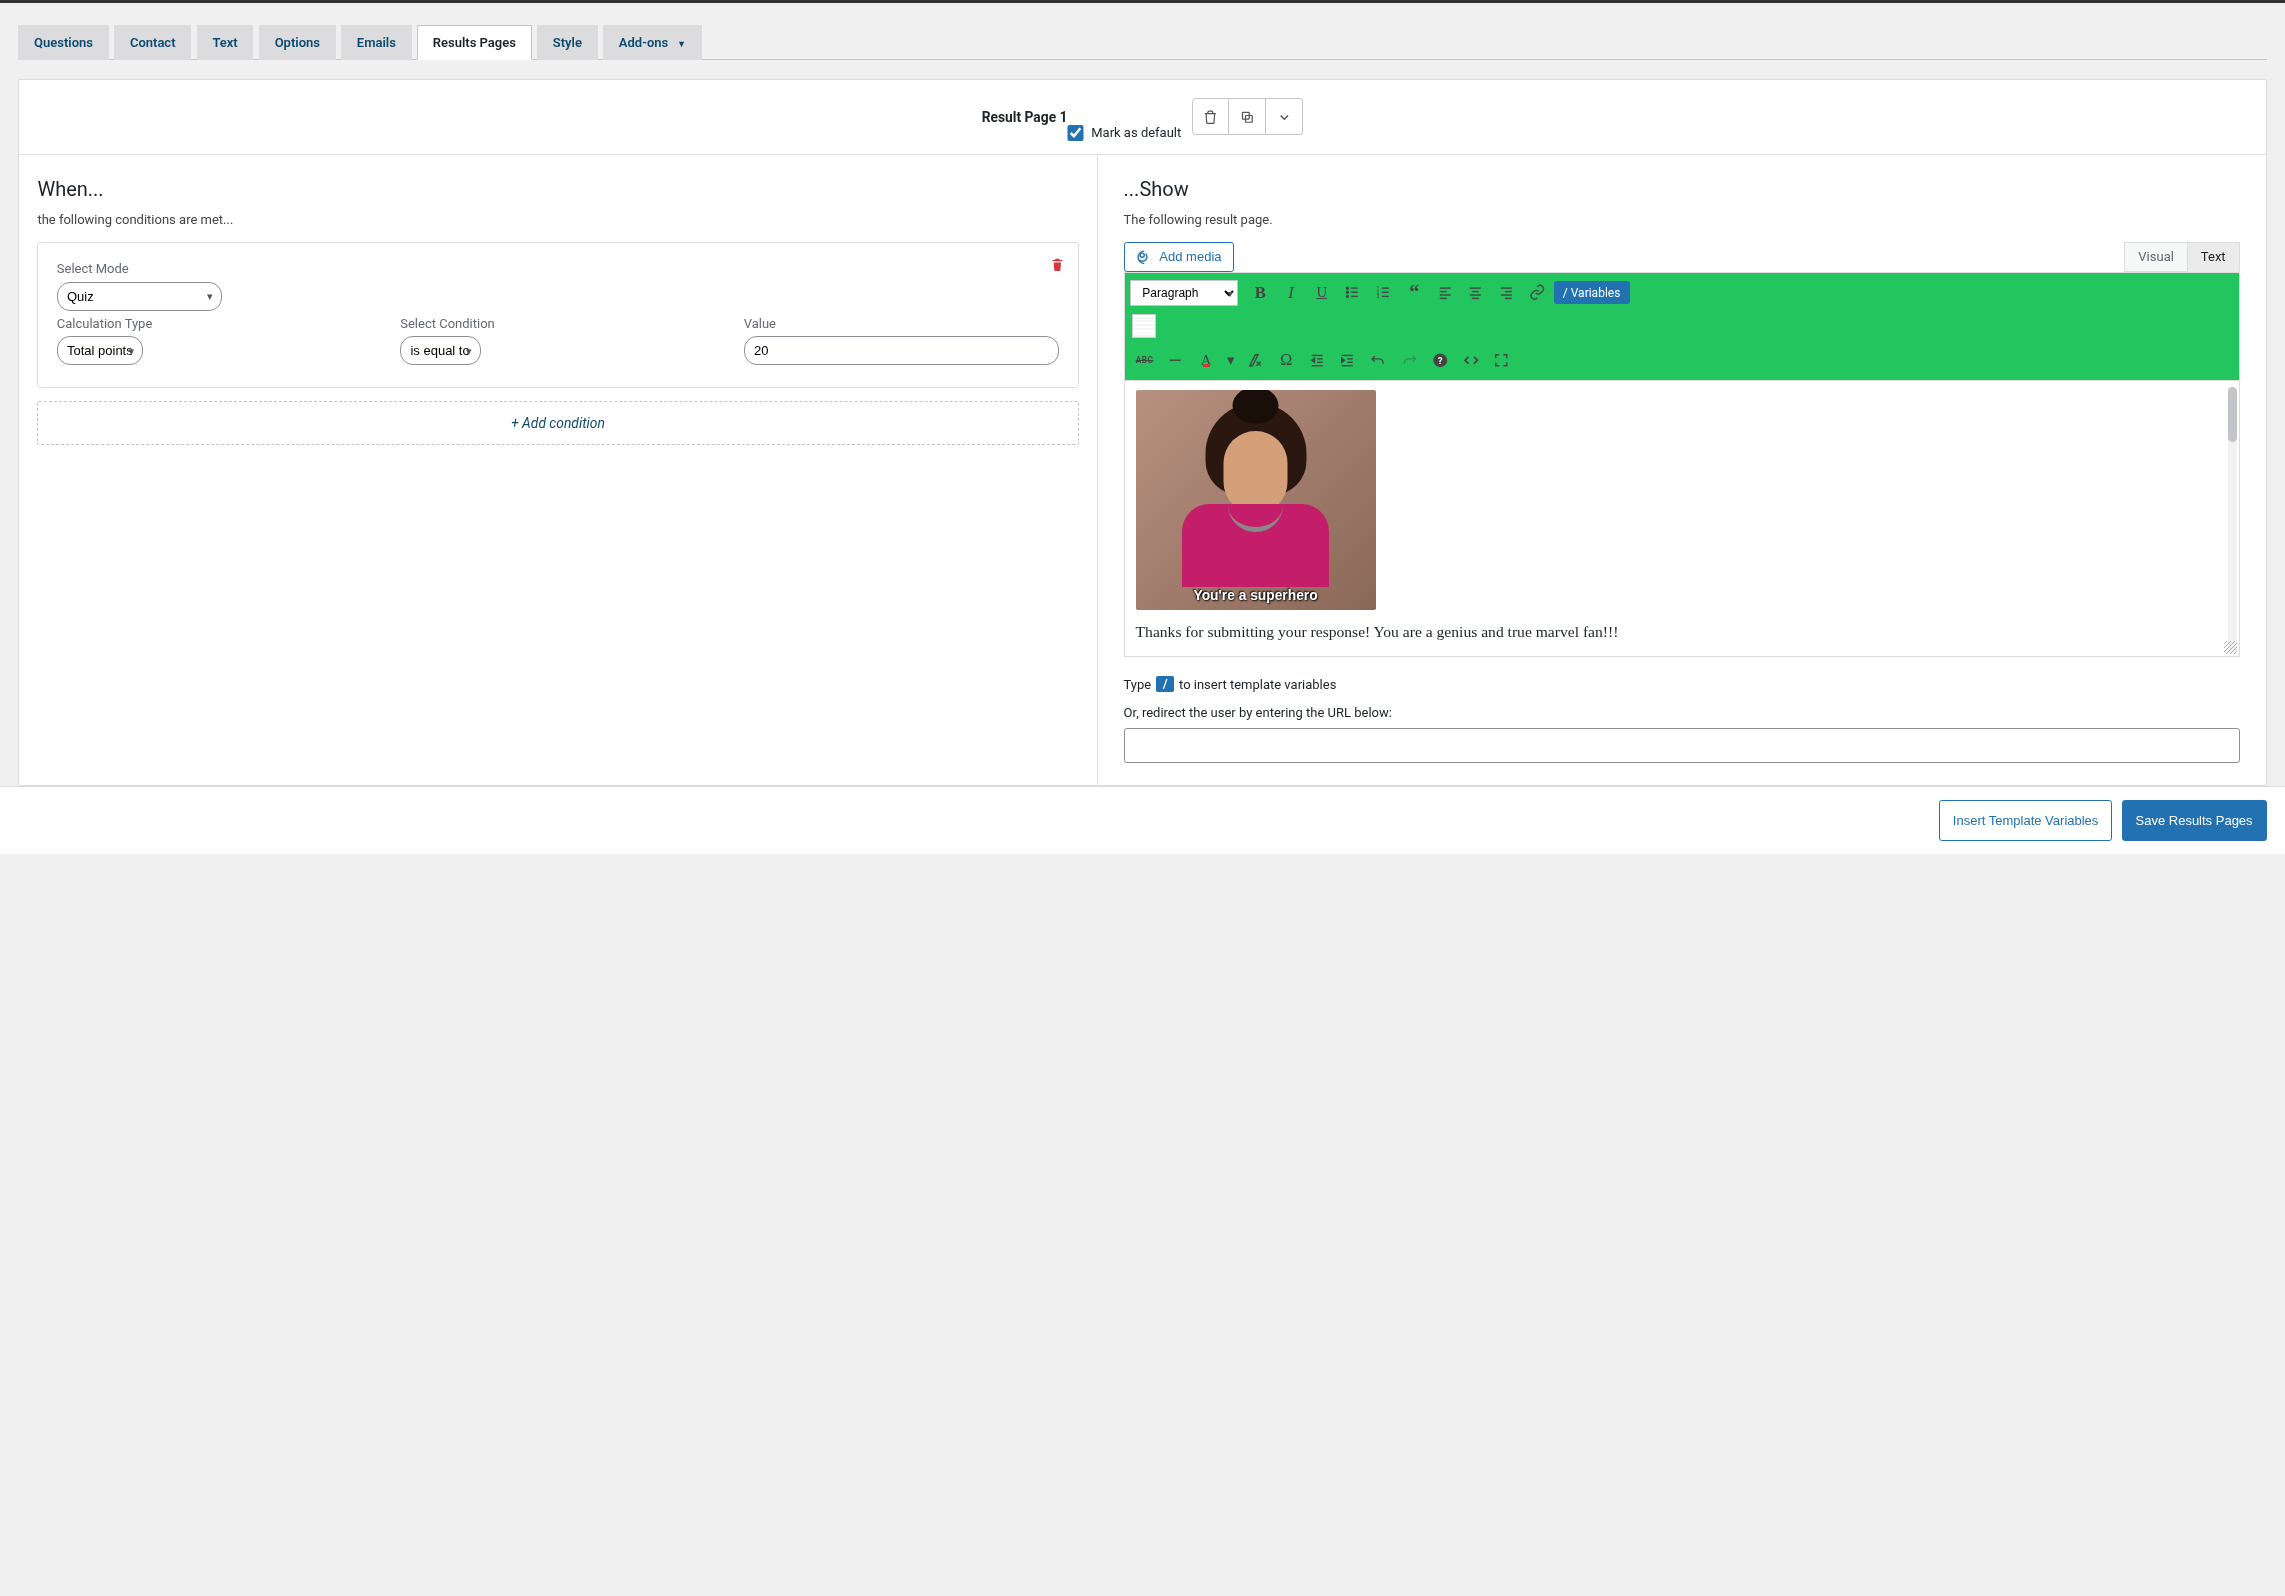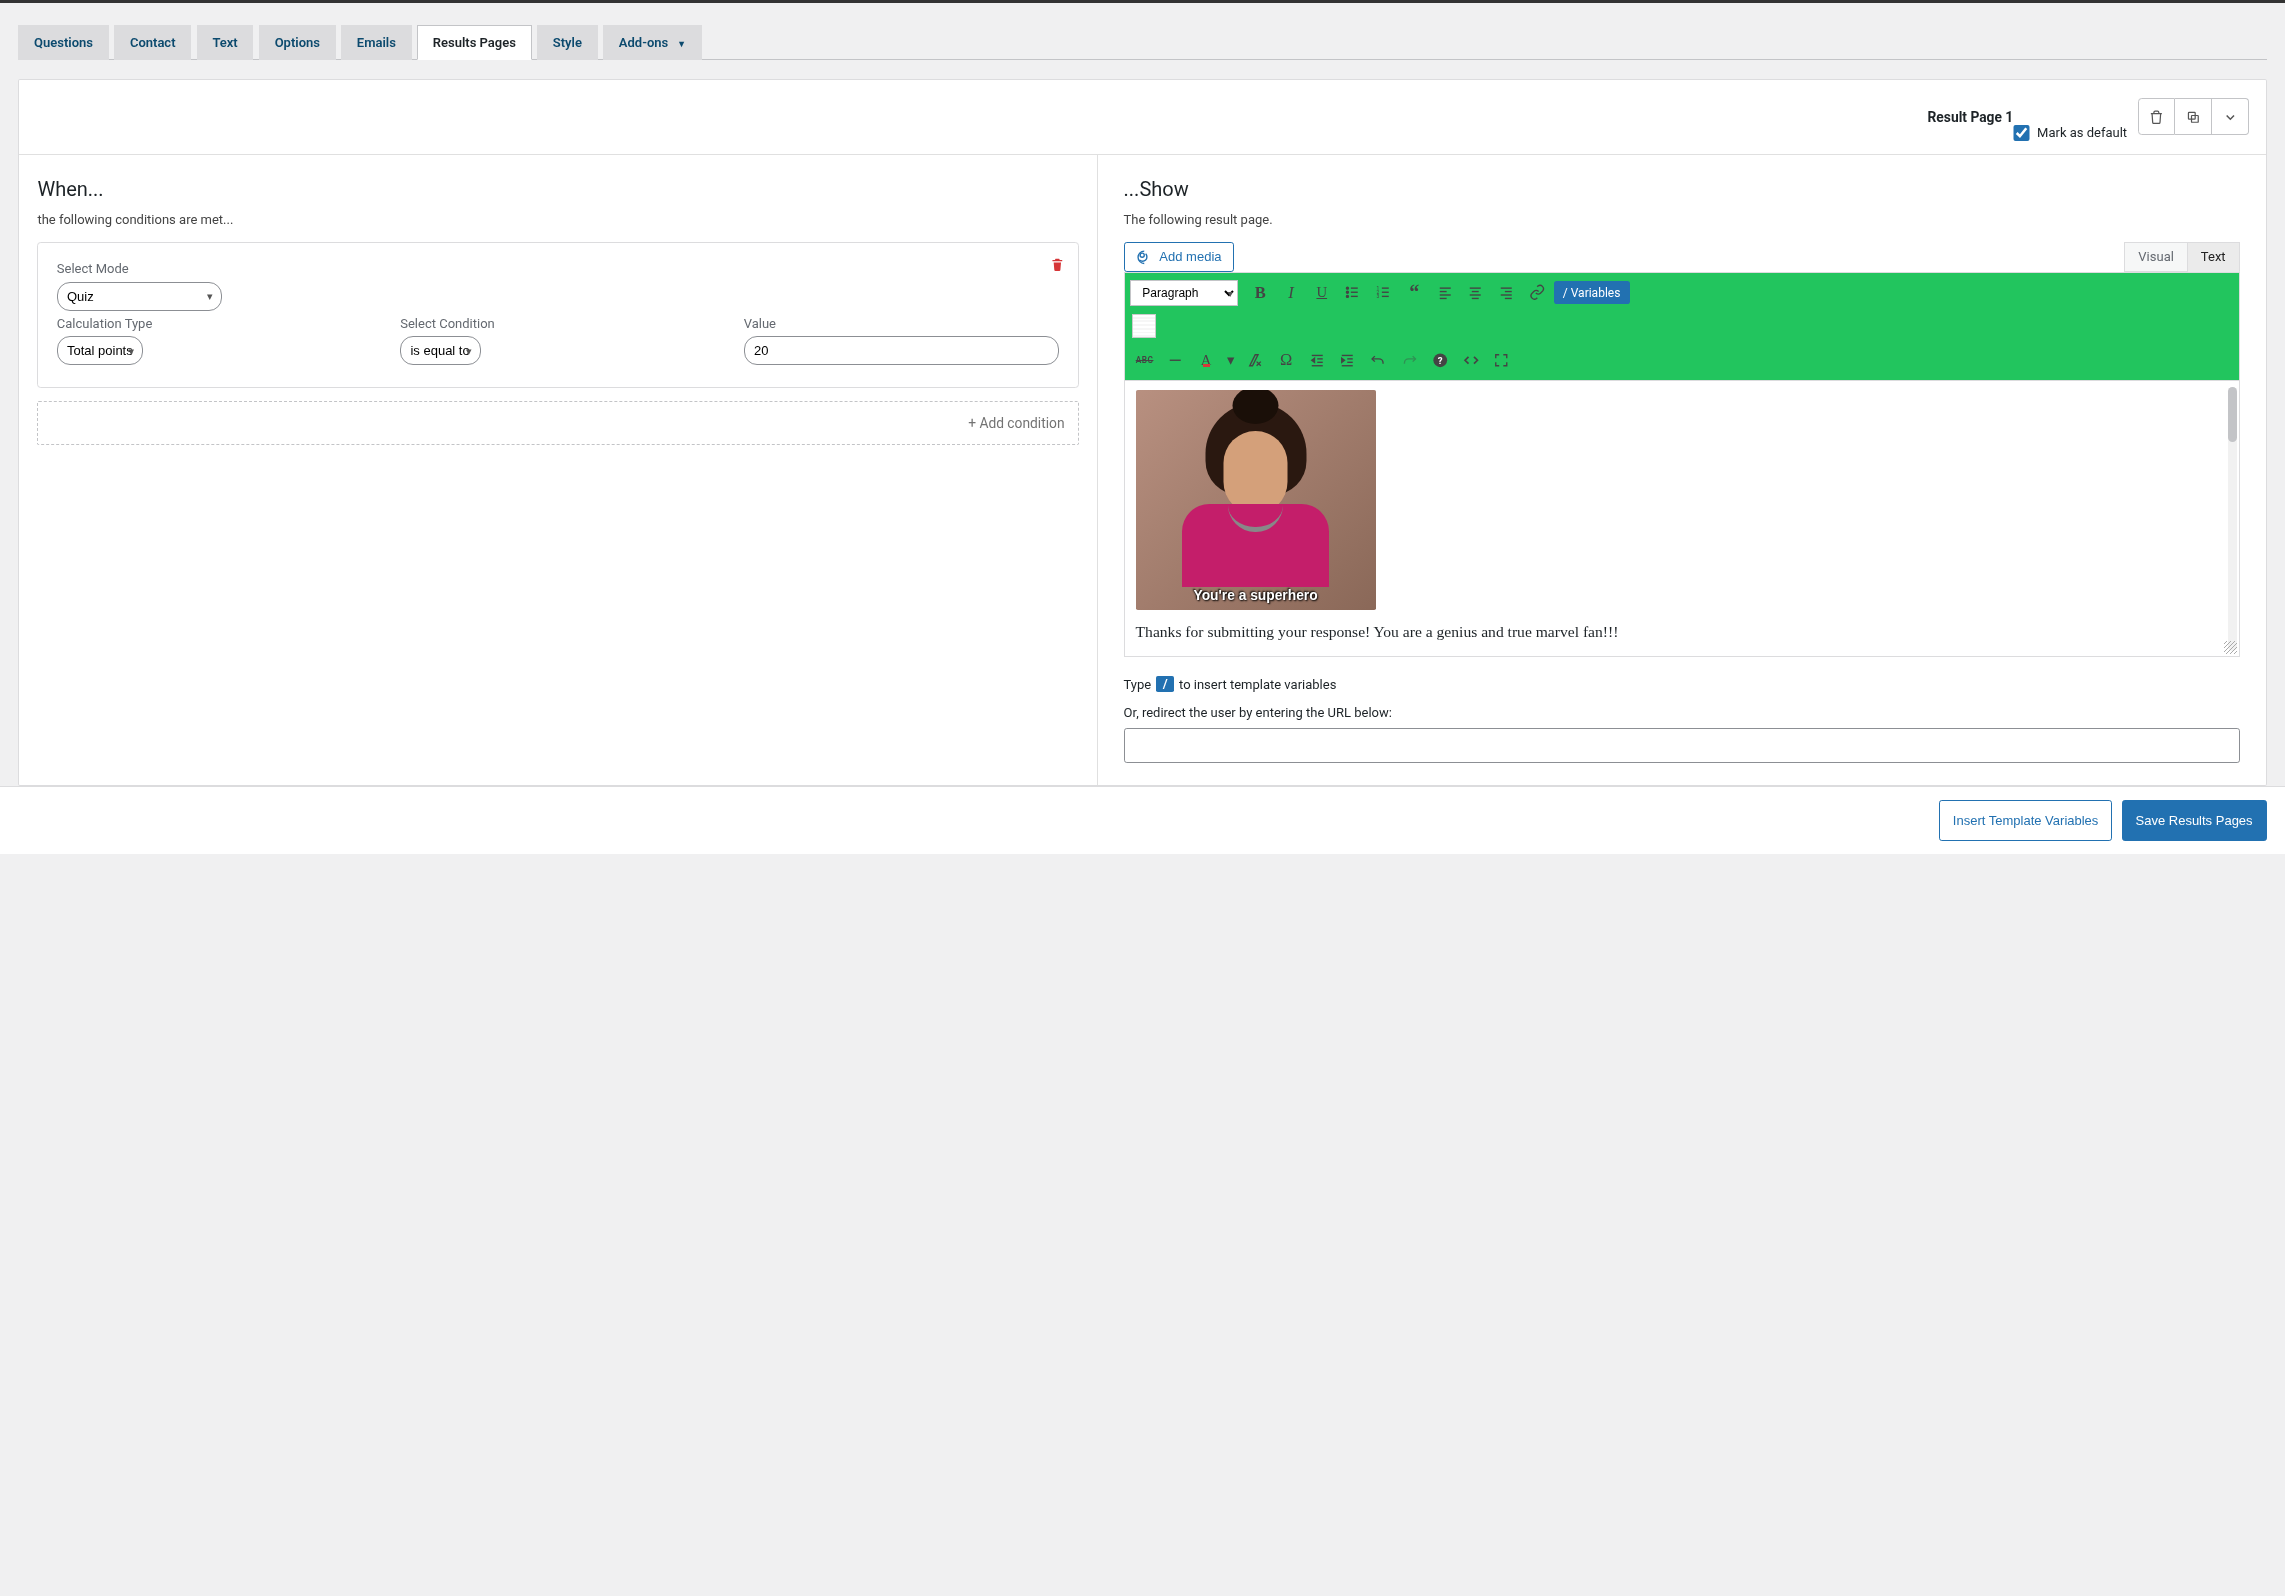--- a/index.html
+++ b/index.html
@@ -8,21 +8,21 @@
     .container { padding: 0 18.4px 0 18.4px; }
     .top-border { height: 2.8px; background: #333; }
     
     .tabs { display: flex; gap: 5.5px; padding: 0; margin-top: 22px; align-items: flex-end; }
     .tab { padding: 9.2px 14.7px; background: #dcdcde; color: #0c4a6e; font-weight: 600; font-size: 13px; cursor: pointer; border: 0.9px solid transparent; margin-bottom: -0.9px; }
     .tab.active { background: #fff; color: #1d2327; border: 0.9px solid #c3c4c7; border-bottom: 0.9px solid #fff; }
     .tab .chev { margin-left: 5.5px; font-size: 9.2px; }
     .tab-line { border-bottom: 0.9px solid #c3c4c7; margin-top: 0; }
     
     .card { background: #fff; border: 0.9px solid #dcdcde; margin-top: 18.4px; border-radius: 1.8px; }
-    .card-header { display: flex; justify-content: flex-end; align-items: center; padding: 13px 16.5px; border-bottom: 0.9px solid #e0e0e0; }
+    .card-header { display: flex; justify-content: center; align-items: center; padding: 13px 16.5px; border-bottom: 0.9px solid #e0e0e0; }
     .card-title { font-weight: 700; font-size: 13.8px; }
     .header-actions { display: flex; align-items: center; gap: 11px; }
     .checkbox-wrap { display: inline-flex; align-items: center; gap: 7.3px; font-size: 13px; margin-top: 32px; }
     .checkbox-wrap input { width: 16.5px; height: 16.5px; accent-color: #2271b1; }
     .icon-btn-group { display: flex; }
     .icon-btn { width: 37px; height: 37px; display:flex; align-items:center; justify-content:center; border: 0.9px solid #c3c4c7; background: #fff; cursor: pointer; font-size: 14.7px; color: #555; }
     .icon-btn + .icon-btn { border-left: none; }
     .icon-btn:first-child { border-radius: 3.7px 0 0 3.7px; }
     .icon-btn:last-child { border-radius: 0 3.7px 3.7px 0; }
     
@@ -36,21 +36,21 @@
     .condition-box { border: 0.9px solid #dcdcde; border-radius: 3.7px; padding: 18.4px 18.4px 22px 18.4px; position: relative; }
     .trash-cond { position: absolute; top: 13px; right: 13px; color: #d63638; cursor: pointer; font-size: 16.5px; }
     .field-label { font-size: 13px; color: #646970; margin-bottom: 5.5px; display: block; }
     .select, .text-input { width: 100%; padding: 5.5px 9.2px; border: 0.9px solid #8c8f94; border-radius: 13px; background: #fff; font-size: 13px; height: 29px; appearance: none; }
     .select-wrap { position: relative; display: inline-block; }
     .select-wrap::after { content: "▾"; position: absolute; right: 9.2px; top: 50%; transform: translateY(-50%); pointer-events: none; color: #555; font-size: 11px; }
     .row { display: flex; gap: 28px; margin-top: 5px; }
     .col { flex: 1; }
     .mode-select { width: 165px; }
     
-    .add-condition { border: 1.8px dashed #c3c4c7; border-radius: 1.8px; text-align: right; padding: 13px; margin-top: 13px; color: #737373; font-size: 13.8px; cursor: pointer; }
+    .add-condition { border: 1.8px dashed #c3c4c7; border-radius: 1.8px; text-align: center; padding: 13px; margin-top: 13px; color: #0c4a6e; font-size: 13.8px; cursor: pointer; font-style: italic; }
     
     .add-media-btn { display: inline-flex; align-items: center; gap: 7.3px; border: 0.9px solid #2271b1; color: #2271b1; background: #fff; padding: 5.5px 11px; border-radius: 2.8px; font-size: 13px; cursor: pointer; }
     .media-icon { display:inline-flex; }
     .ed-tabs { display: flex; }
     .ed-tab { padding: 6.4px 13px; border: 0.9px solid #dcdcde; background: #f6f7f7; font-size: 13px; cursor: pointer; color: #646970; }
     .ed-tab.active { background: #ebebeb; border-bottom-color: #ebebeb; color: #222; }
     .ed-tab + .ed-tab { border-left: none; }
     
     .editor-wrap { border: 0.9px solid #dcdcde; margin-top: 0; }
     .toolbar { background: #22c55e; border-bottom: 0.9px solid #dcdcde; padding: 3.7px 5.5px; }

